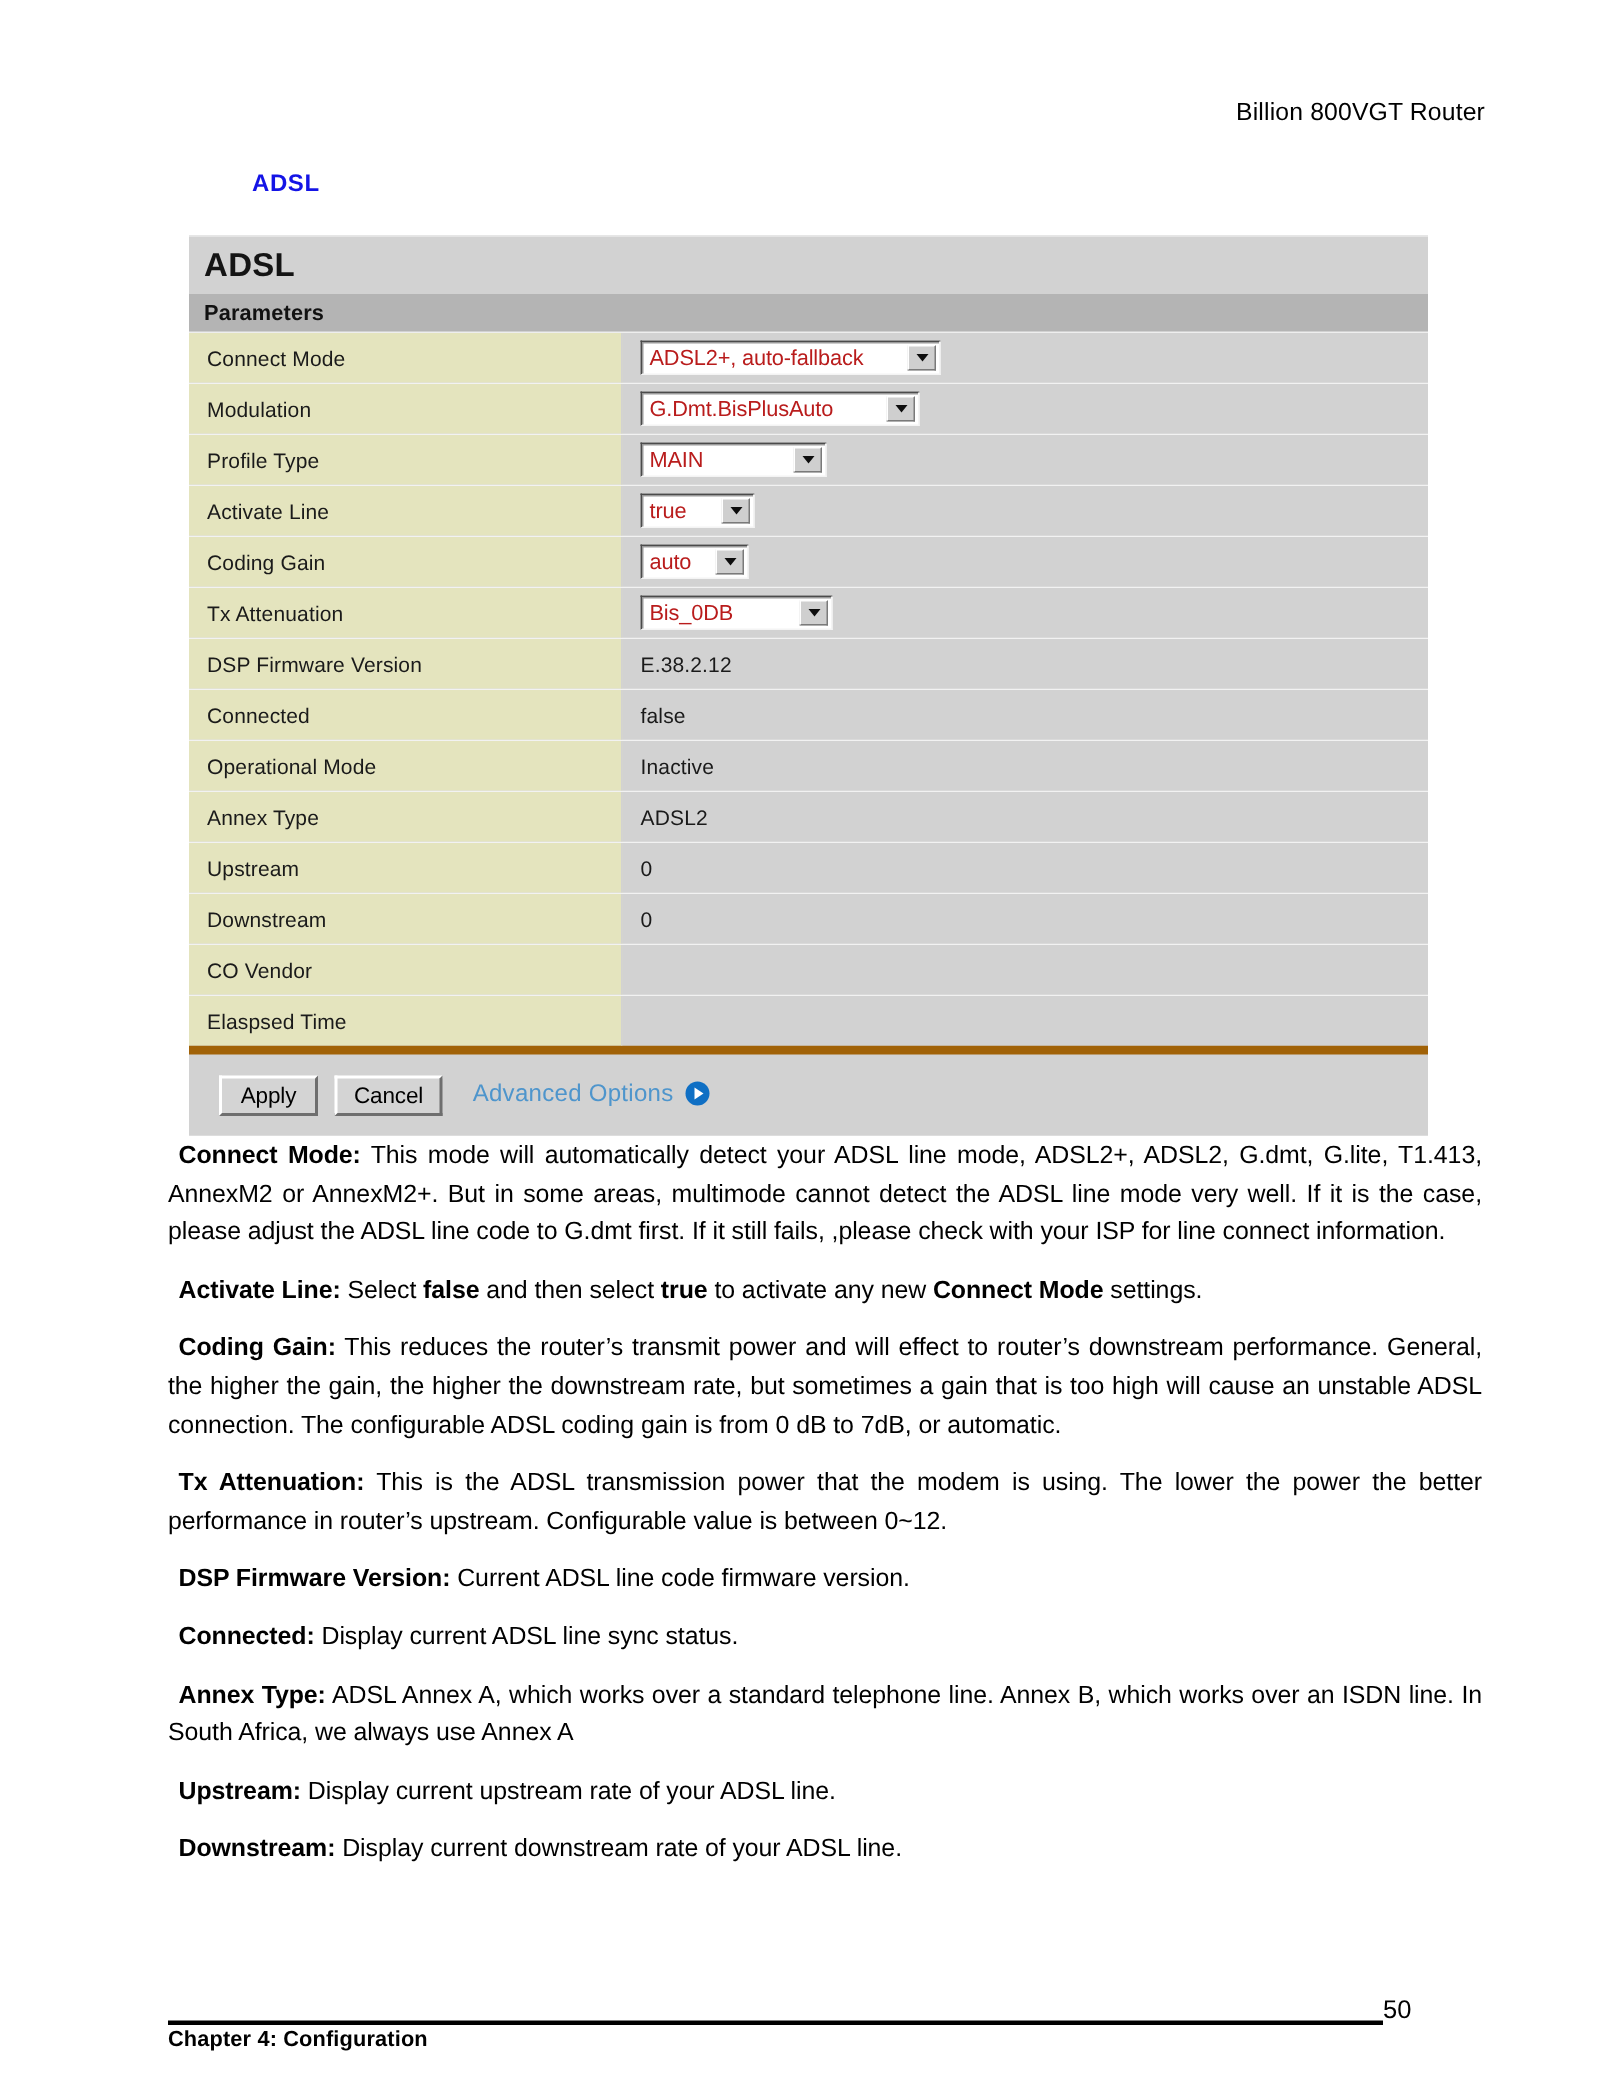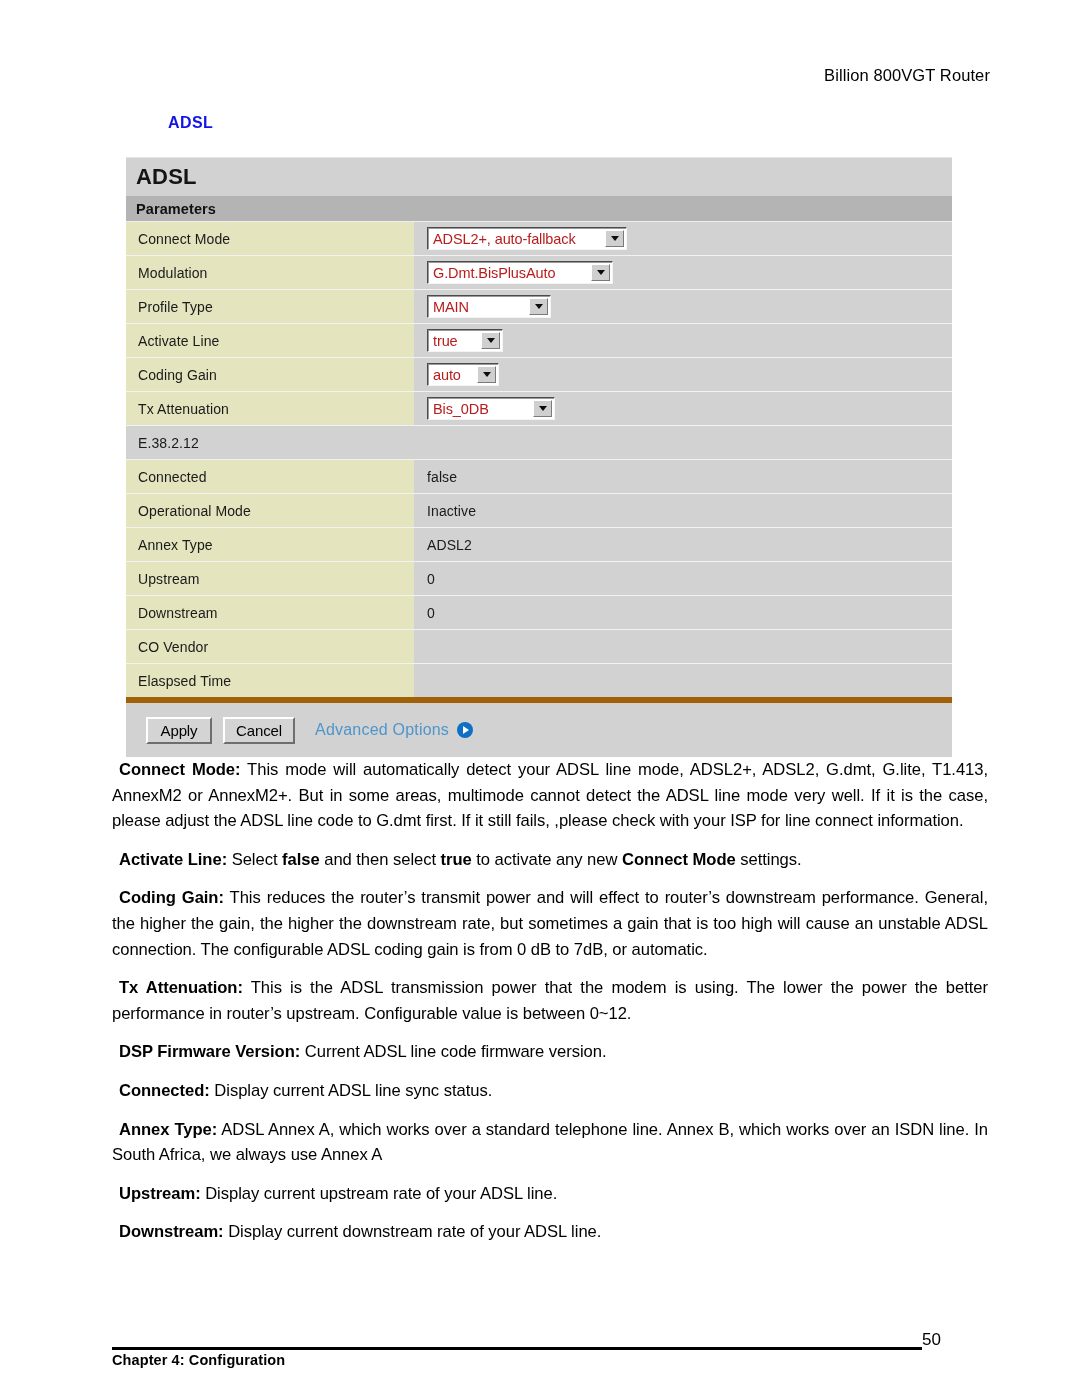--- a/index.html
+++ b/index.html
@@ -201,21 +201,20 @@
     align-items: center;
     justify-content: center;
     cursor: default;
     letter-spacing: -.1px;
   }
   .wbutton + .wbutton { margin-left: 11px; }
 
   .adv-link {
     margin-left: 20px;
     display: flex;
-    align-items: center;
     gap: 8px;
     font-size: 16px;
     color: #4e95cc;
     letter-spacing: .2px;
     cursor: pointer;
   }
   .adv-circle {
     width: 16px; height: 16px;
     border-radius: 50%;
     background: #0f6fc4;
@@ -369,20 +368,23 @@
           <div class="cell-value">
             <div class="wselect" style="width: 128px;">
               <div class="wtext">Bis_0DB</div>
               <div class="warrow">
                 <i></i>
               </div>
             </div>
           </div>
         </div>
         <div class="row">
+          <div class="cell-label">
+            <span>DSP Firmware Version</span>
+          </div>
           <div class="cell-value">
             <span class="static-value">E.38.2.12</span>
           </div>
         </div>
         <div class="row">
           <div class="cell-label">
             <span>Connected</span>
           </div>
           <div class="cell-value">
             <span class="static-value">false</span>

